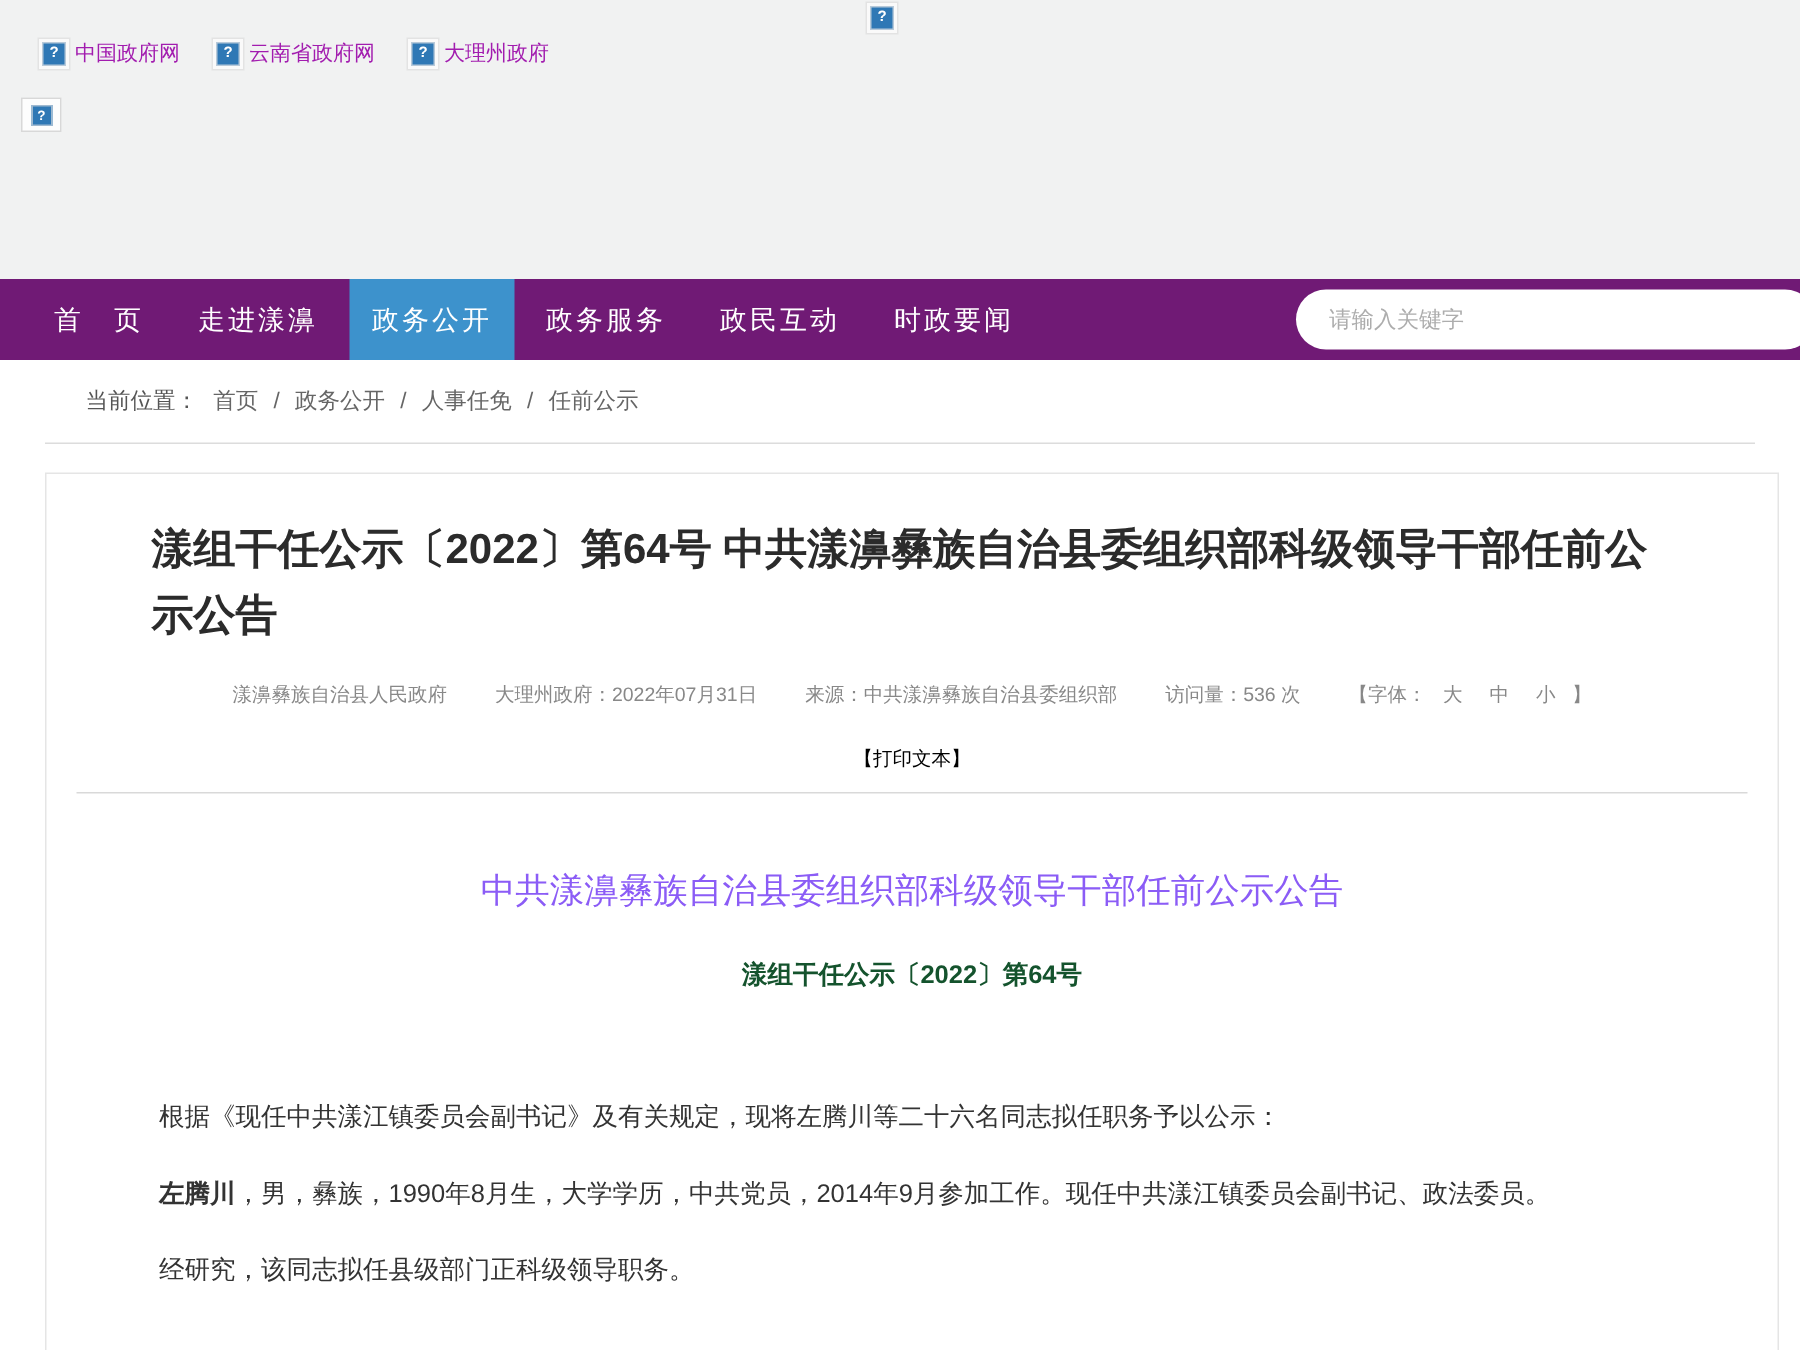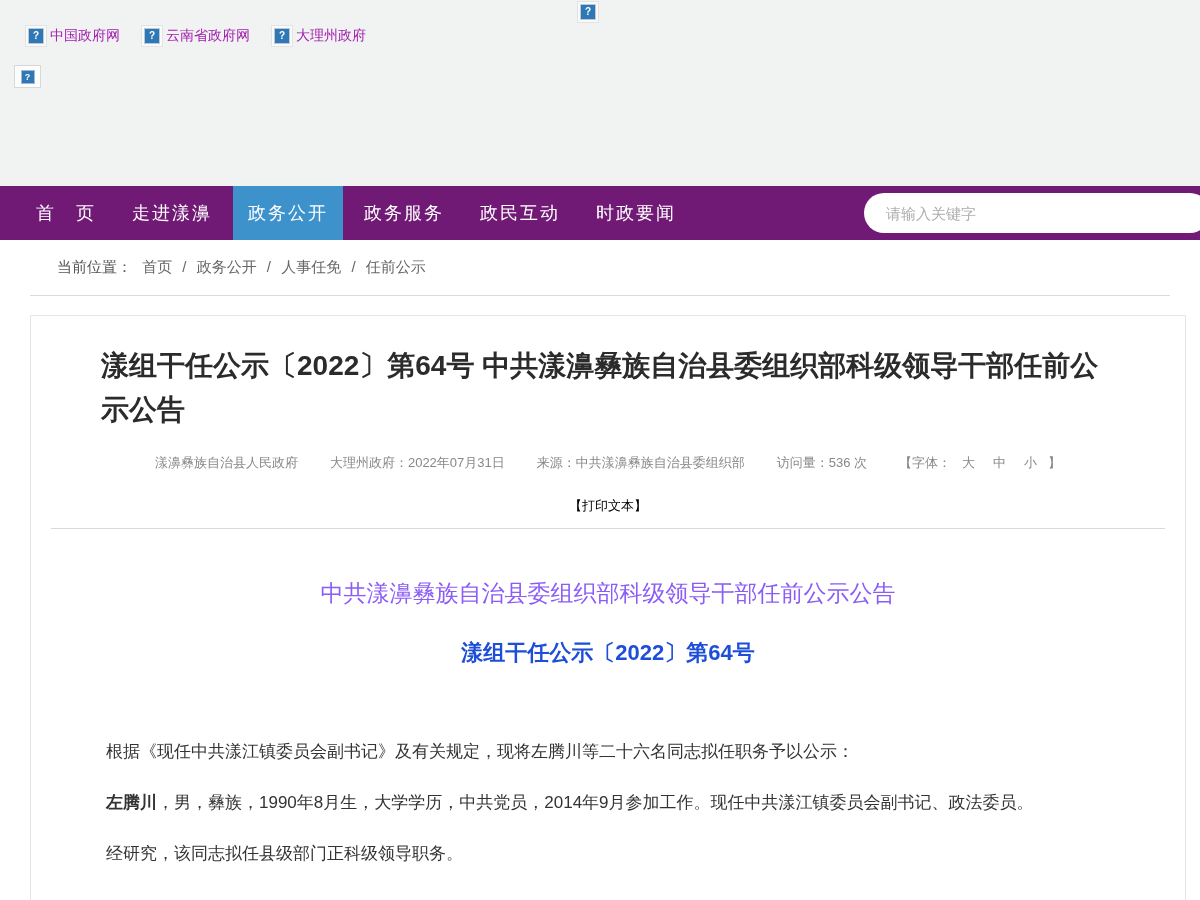--- a/index.html
+++ b/index.html
@@ -83,22 +83,22 @@
   .font-size-btn { cursor:pointer; margin:0 7px; color:#888; }
   .meta-row2 { margin-top:25px; text-align:center; font-size:13px; color:#000000; }
   .print-btn { cursor:pointer; }
   .divider { border:none; border-top:1px solid #d9d9d9; margin:13px 20px 0; }
 
   .doc-title {
     margin:49px 0 0; font-size:23px; font-weight:normal;
     text-align:center; color:#8b5cf6;
   }
   .doc-number {
-    margin:29px 0 0; font-size:22px; font-weight:bold;
-    text-align:center; color:#1d4ed8;
+    margin:29px 0 0; font-size:17px; font-weight:bold;
+    text-align:center; color:#14532d;
   }
   .article-body {
     margin:65px 41px 0; font-size:17px; line-height:38px; color:#333;
   }
   .article-body p { text-indent:2em; margin:0 0 13px; }
   .p-lead { font-weight:bold; }
 </style>
 </head>
 <body>
 

